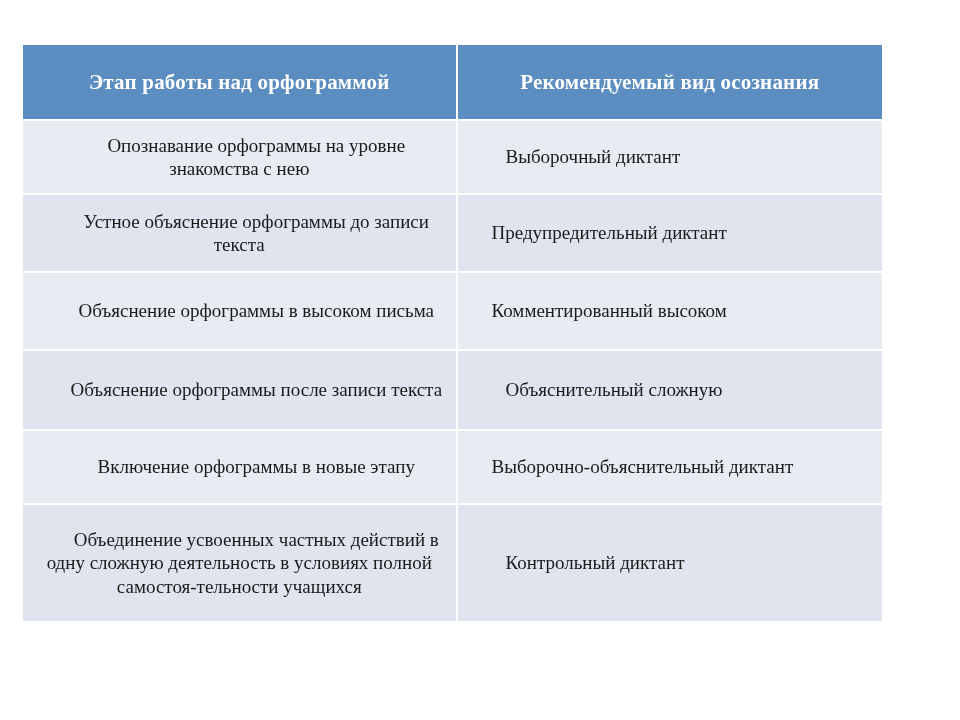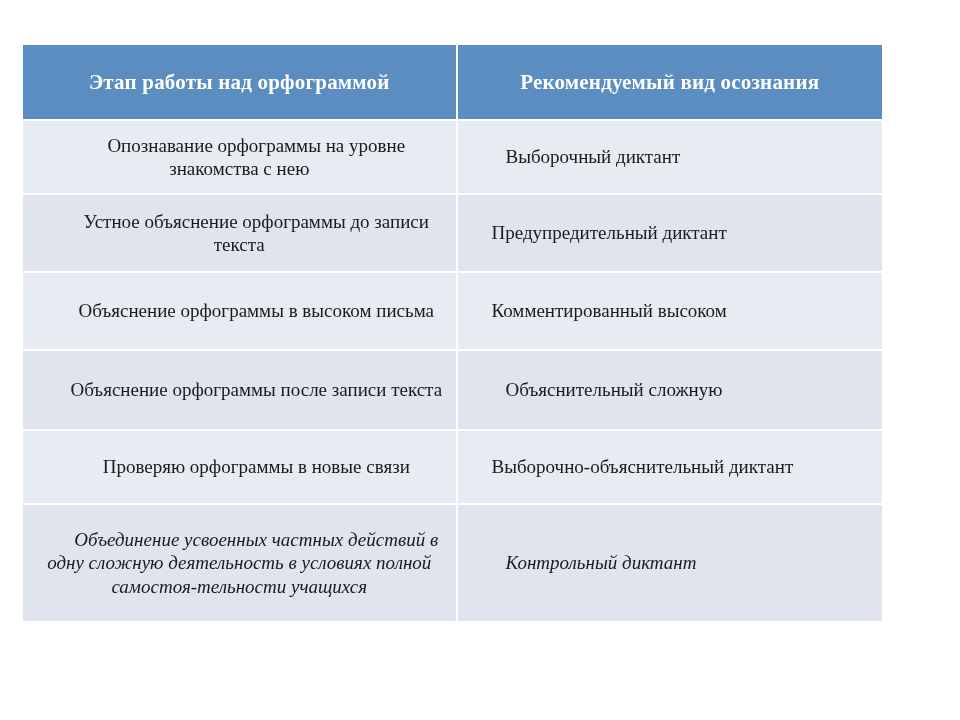--- a/index.html
+++ b/index.html
@@ -85,21 +85,21 @@
     text-indent: 0;
     padding-left: 34px;
   }
 
   .row-h1 td { height: 52px; }
   .row-h2 td { height: 56px; }
   .row-h3 td { height: 56px; }
   .row-h4 td { height: 58px; margin-top: 19px; }
   .row-h5 td { height: 52px; }
   .row-h6 td { height: 56px; }
-  .row-h7 td { height: 96px; font-style: italic; }
+  .row-h7 td { height: 96px; }
 </style>
 </head>
 <body>
 
 <div id="page">
   <div class="table-wrap">
     <table class="ortho">
       <colgroup>
         <col class="col-stage">
         <col class="col-dictation">
@@ -121,21 +121,21 @@
         </tr>
         <tr class="row-h3">
           <td class="stage">Объяснение орфограммы в высоком письма</td>
           <td class="dictation wrap-left">Комментированный высоком</td>
         </tr>
         <tr class="row-h4">
           <td class="stage">Объяснение орфограммы после записи текста</td>
           <td class="dictation">Объяснительный сложную</td>
         </tr>
         <tr class="row-h5">
-          <td class="stage">Проверяю орфограммы в новые связи</td>
+          <td class="stage">Включение орфограммы в новые этапу</td>
           <td class="dictation wrap-left">Выборочно-объяснительный диктант</td>
         </tr>
         <tr class="row-h7">
           <td class="stage">Объединение усвоенных частных действий в одну сложную деятельность в условиях полной самостоя-тельности учащихся</td>
           <td class="dictation">Контрольный диктант</td>
         </tr>
       </tbody>
     </table>
   </div>
 </div>

